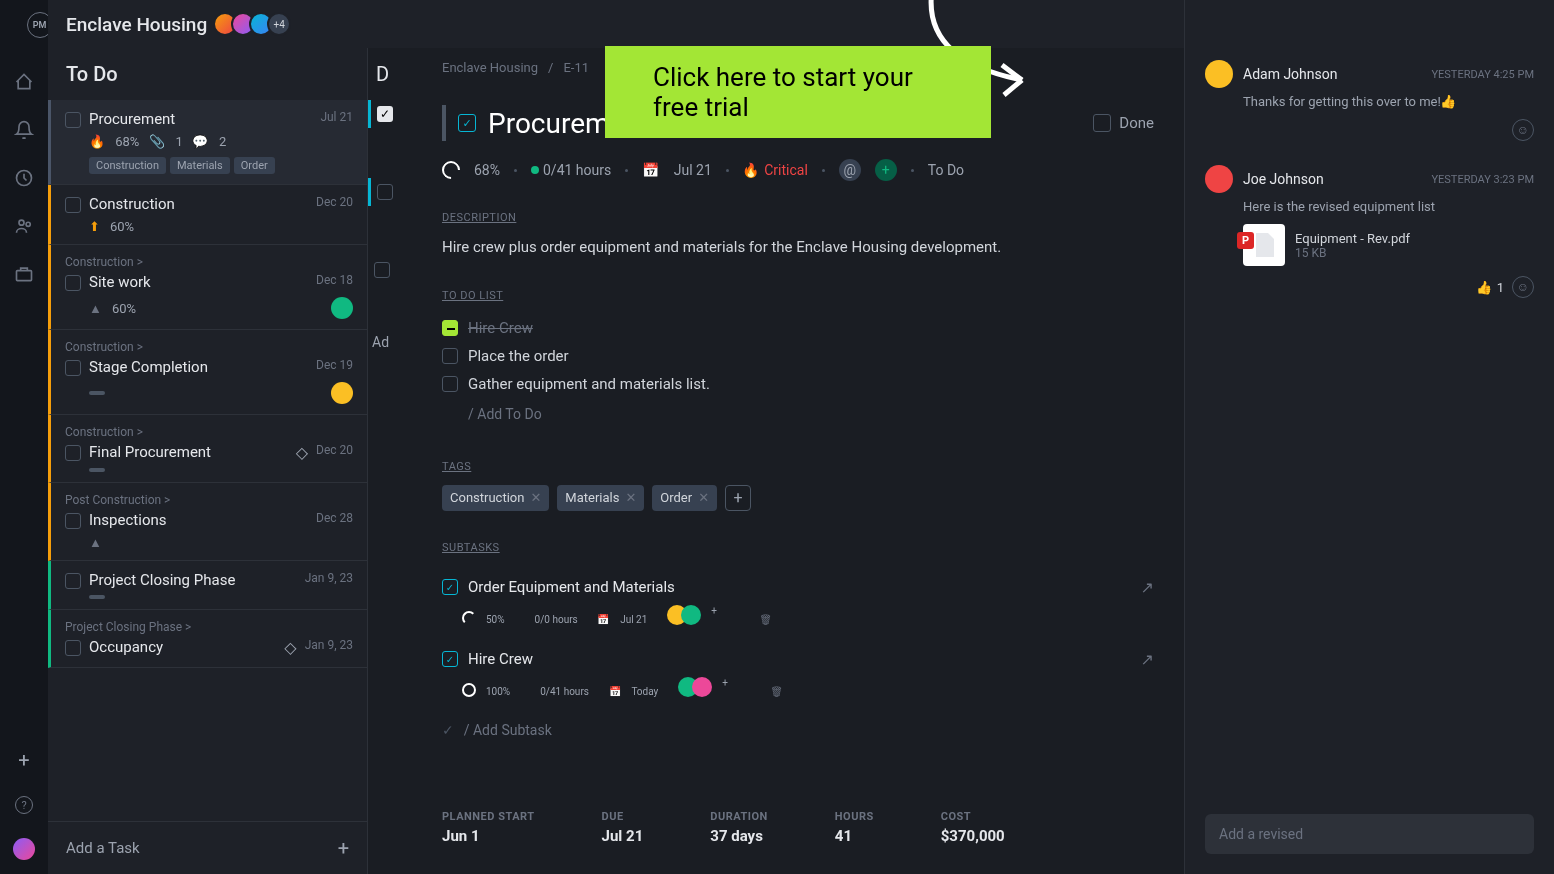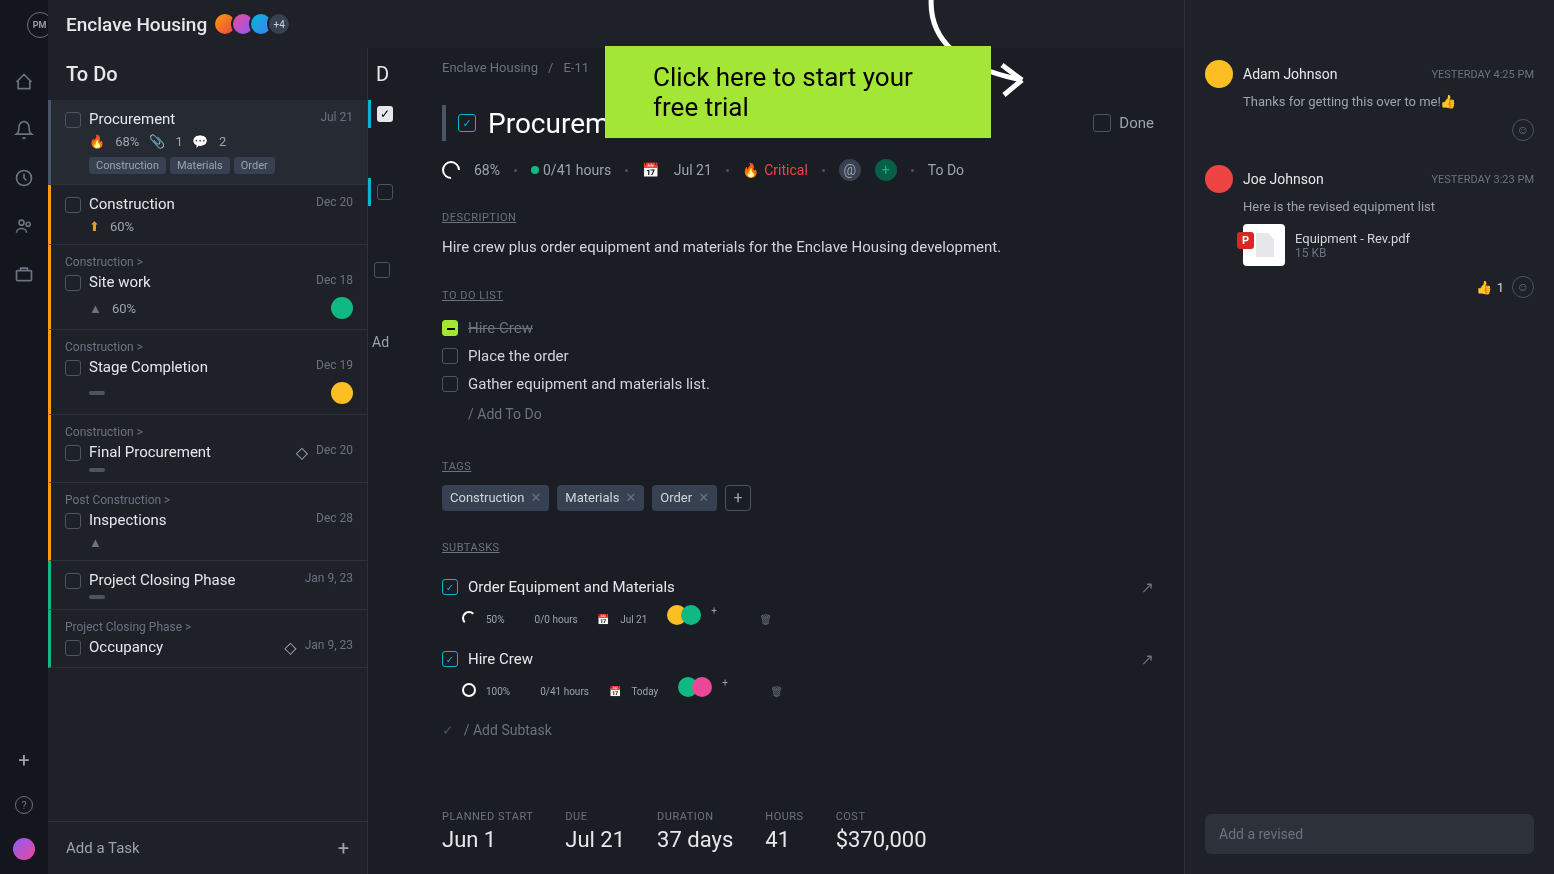--- a/index.html
+++ b/index.html
@@ -93,23 +93,23 @@
 
 .subtask { padding: 12px 0; border-bottom: 1px solid transparent; }
 .subtask .subtask-header { display:flex; align-items:center; gap:10px; }
 .subtask .sub-icon { width:16px; height:16px; border:1.5px solid #06b6d4; border-radius:3px; color:#06b6d4; font-size:10px; display:flex; align-items:center; justify-content:center; }
 .subtask .sub-name { color:#e5e7eb; font-size:15px; flex:1; }
 .subtask .open-icon { color:#6b7280; cursor:pointer; }
 .subtask .trash-icon { color:#6b7280; cursor:pointer; margin-left:8px; }
 .subtask-meta { display:flex; gap:10px; align-items:flex-end; color:#9ca3af; font-size:10px; margin-top:8px; margin-left:20px; }
 .add-subtask { color:#6b7280; font-size:14px; padding:12px 0; display:flex; gap:10px; align-items:center; }
 
-.stats-row { display:flex; gap:32px; margin-top:40px; padding-top:20px; }
+.stats-row { display:flex; gap:67px; margin-top:40px; padding-top:20px;font-weight:bold; }
 .stat .stat-label { color:#6b7280; font-size:11px; letter-spacing:0.5px; text-transform:uppercase; }
-.stat .stat-value { color:#e5e7eb; font-size:22px; margin-top:4px; }
+.stat .stat-value { color:#e5e7eb; font-size:15px; margin-top:4px; }
 
 
 .comments { width: 370px; background:#1e2128; padding: 60px 20px 20px 20px; border-left:1px solid #2d3139; display:flex; flex-direction:column; position:relative; }
 .comment { margin-bottom: 24px; }
 .comment-header { display:flex; align-items:center; gap:10px; }
 .comment-avatar { width:28px; height:28px; border-radius:50%; }
 .comment-name { color:#e5e7eb; font-size:14px; font-weight:400; }
 .comment-time { color:#6b7280; font-size:11px; margin-left:auto; }
 .comment-body { color:#9ca3af; font-size:13px; margin-top:6px; margin-left:38px; }
 .attachment { display:flex; gap:10px; margin-top:10px; margin-left:38px; align-items:center; }

